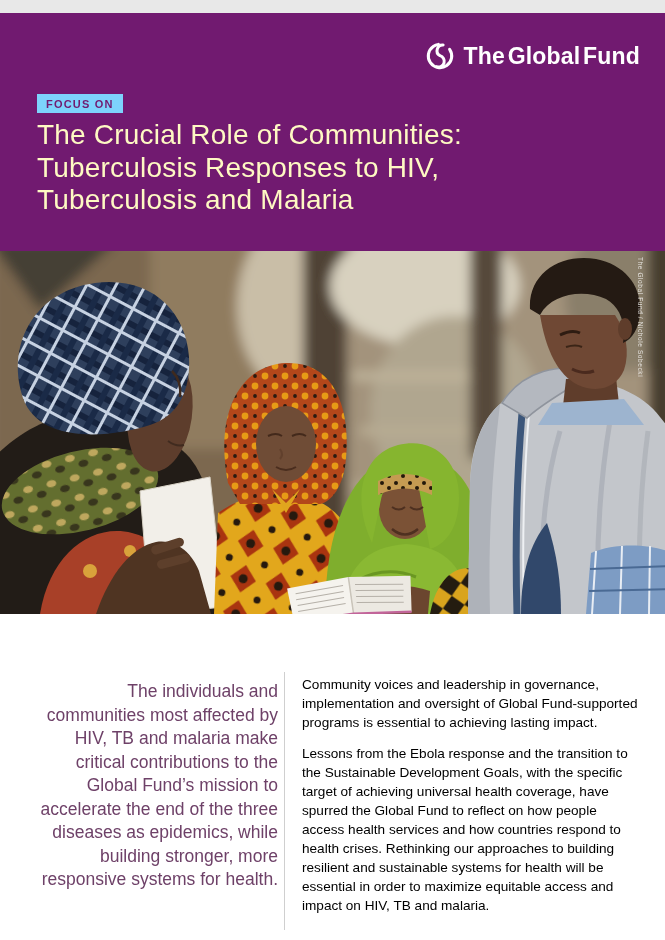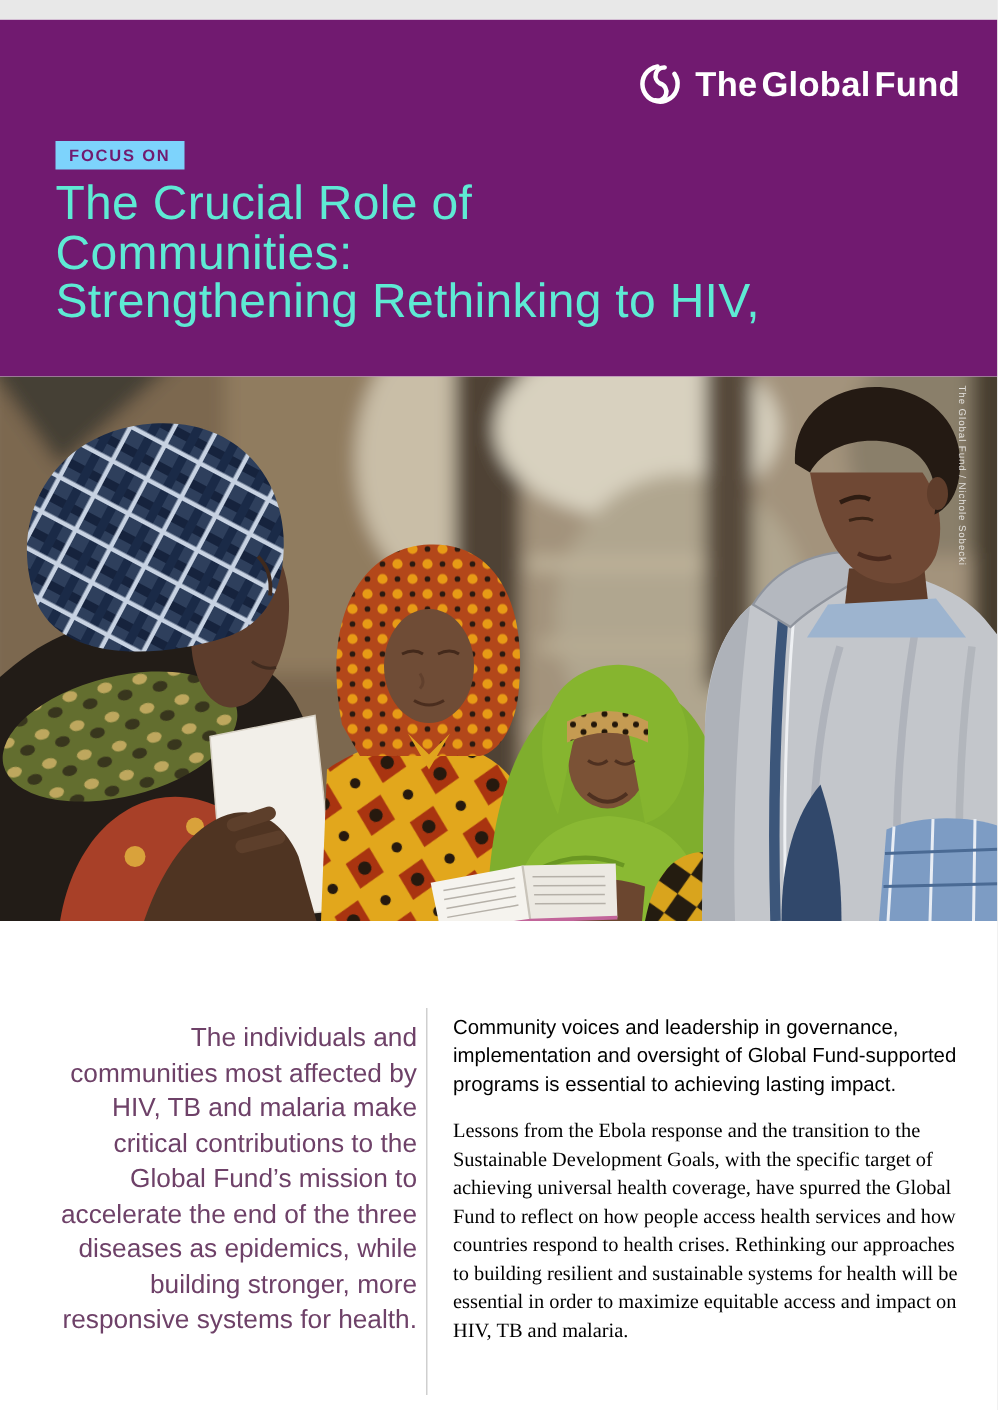--- a/index.html
+++ b/index.html
@@ -21,21 +21,21 @@
     word-spacing:-4px; white-space:nowrap;
   }
   .badge {
     position:absolute; top:81px; left:37px;
     background:#7dd3fc; color:#711a70;
     font-size:11px; font-weight:bold; letter-spacing:1.2px;
     padding:4px 9px 3px 9px; display:inline-block;
   }
   .hero-title {
     position:absolute; top:106px; left:37px; width:480px;
-    color:#5eead4; font-size:32px; line-height:32.5px; font-weight:300;
+    color:#fef9c3; font-size:28px; line-height:32.5px; font-weight:300;
     letter-spacing:0.2px;
   }
   
   .photo { position:absolute; top:238px; left:0; width:665px; height:363px; overflow:hidden; }
   .photo svg { display:block; }
   .photo-credit {
     position:absolute; top:6px; right:21px;
     writing-mode:vertical-rl;
     font-size:6.5px; letter-spacing:0.6px;
     color:rgba(255,255,255,0.78);
@@ -49,21 +49,21 @@
     font-size:17.5px; line-height:23.5px; font-weight:400;
   }
   .col-divider {
     position:absolute; left:284px; top:36px; width:1px; height:258px;
     background:#cfcfcf;
   }
   .body-col {
     position:absolute; left:302px; top:39px; width:338px;
     color:#000000; font-size:13.6px; line-height:19px;
   }
-  .body-col p + p { margin-top:12px;font-family:Liberation Serif, serif; }
+  .body-col p + p { margin-top:12px; }
 </style>
 </head>
 <body>
 
 <div class="page">
 
   <div class="hero">
 
     <div class="logo">
       <svg class="logo-mark" viewBox="0 0 36 36" aria-hidden="true">
@@ -72,21 +72,22 @@
           <path d="M 21.5 5.6 A 6.4 6.4 0 0 0 18 17.6 A 6.4 6.4 0 0 1 14.5 30.2"></path>
         </g>
       </svg>
       <span class="logo-text">The Global Fund</span>
     </div>
 
     <span class="badge">FOCUS ON</span>
 
     <div class="hero-title">
       <div>The Crucial Role of Communities:</div>
-      <div>Strengthening Rethinking to HIV,</div>
+      <div>Tuberculosis Responses to HIV,</div>
+      <div>Tuberculosis and Malaria</div>
     </div>
   </div>
 
   <div class="photo">
     <svg width="665" height="363" viewBox="0 0 665 363" aria-hidden="true">
       <defs>
         <filter id="blur6" x="-20%" y="-20%" width="140%" height="140%">
             <feGaussianBlur stdDeviation="6"></feGaussianBlur>
           </filter>
         <filter id="blur3" x="-20%" y="-20%" width="140%" height="140%">

